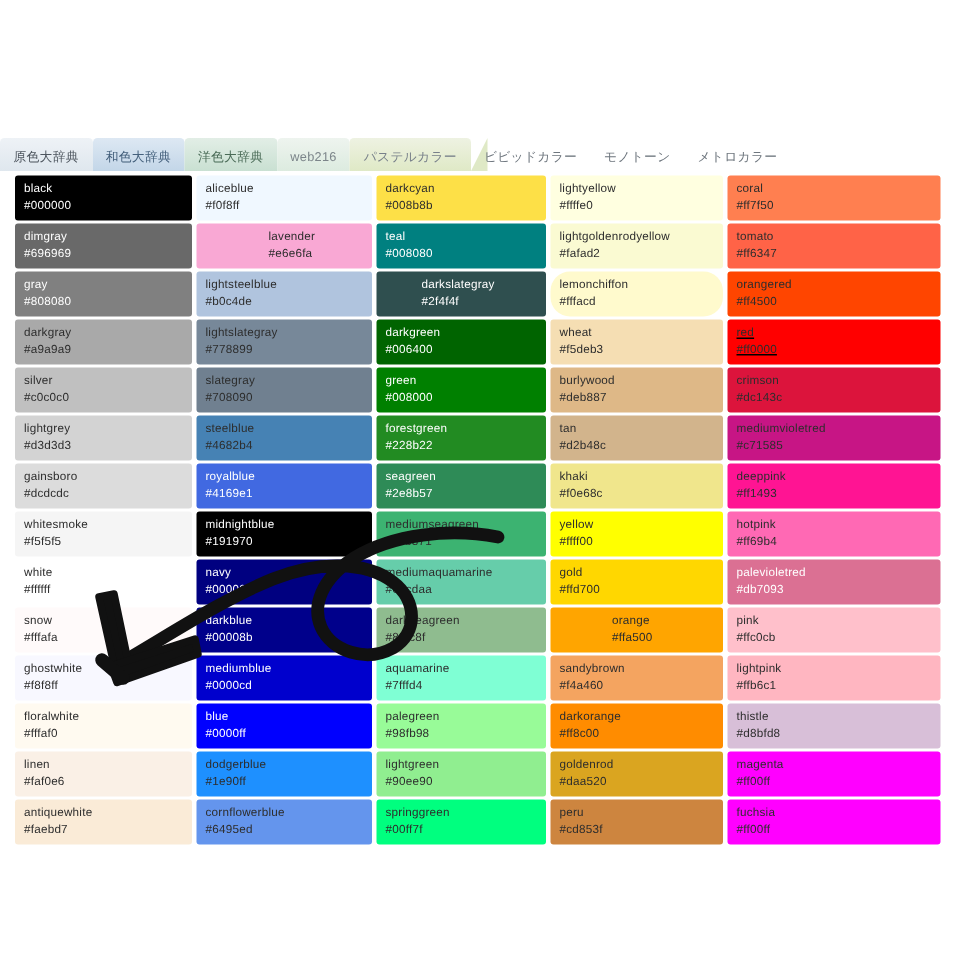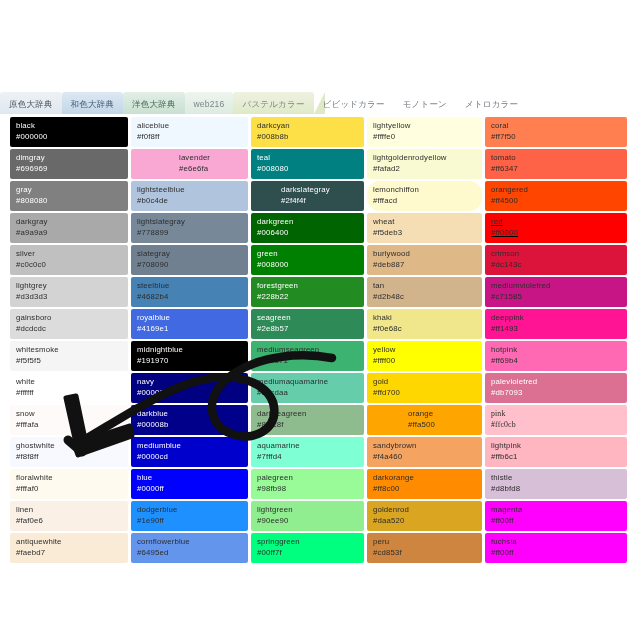--- a/index.html
+++ b/index.html
@@ -369,21 +369,21 @@
           <span class="hx">#ff1493</span>
         </div>
         <div class="swatch lt" style="background: rgb(255, 105, 180);">
           <span class="nm">hotpink</span>
           <span class="hx">#ff69b4</span>
         </div>
         <div class="swatch dk" style="background: rgb(219, 112, 147);">
           <span class="nm">palevioletred</span>
           <span class="hx">#db7093</span>
         </div>
-        <div class="swatch lt" style="background: rgb(255, 192, 203); font-family: Liberation Serif, serif;">
+        <div class="swatch lt" style="background: rgb(255, 192, 203);">
           <span class="nm">pink</span>
           <span class="hx">#ffc0cb</span>
         </div>
         <div class="swatch lt" style="background: rgb(255, 182, 193);">
           <span class="nm">lightpink</span>
           <span class="hx">#ffb6c1</span>
         </div>
         <div class="swatch lt" style="background: rgb(216, 191, 216);">
           <span class="nm">thistle</span>
           <span class="hx">#d8bfd8</span>

